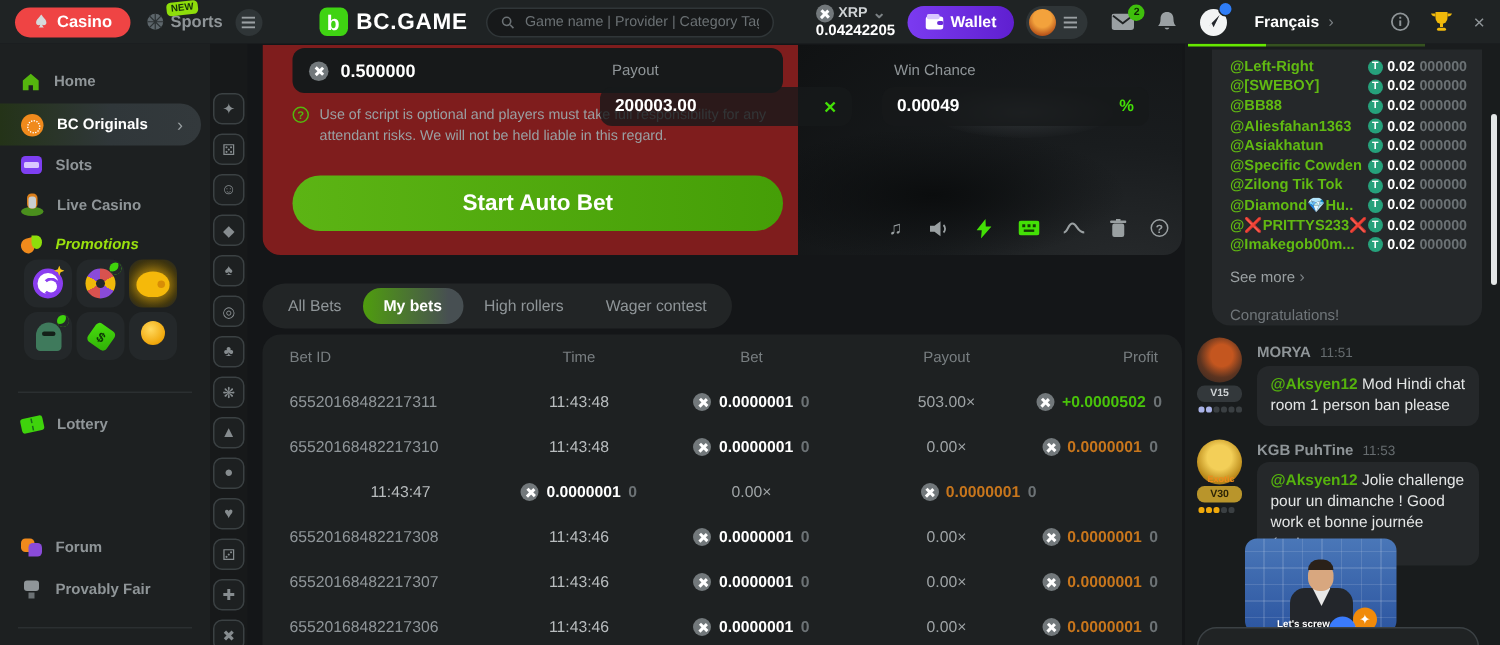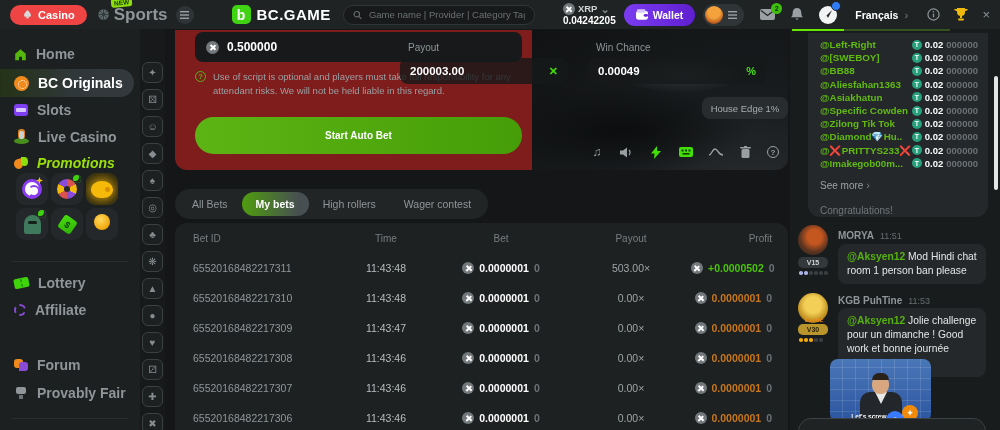--- a/index.html
+++ b/index.html
@@ -4,21 +4,21 @@
 <style>
   * { box-sizing: border-box; margin: 0; padding: 0; }
   html,body { width:1000px; height:430px; overflow:hidden; }
   body { background:#141618; font-family:"Liberation Sans",sans-serif; color:#e8eaea; position:relative; }
 
   
   .header { position:absolute; left:0; top:0; width:1000px; height:29px; background:#1f2324; display:flex; align-items:center; padding:0 10px; z-index:30; }
   .pill { display:flex; align-items:center; gap:5px; background:#ef4444; border-radius:13px; padding:4px 12px; cursor:pointer; }
   .pill .lbl { font-size:11px; font-weight:bold; color:#fff; }
   .sports { display:flex; align-items:center; gap:4px; margin-left:10px; position:relative; cursor:pointer; }
-  .sports .lbl { font-size:17px; font-weight:bold; color:#8f9598; }
+  .sports .lbl { font-size:11px; font-weight:bold; color:#8f9598; }
   .new-badge { position:absolute; top:-7px; left:14px; background:#8ede0b; color:#14310a; font-size:6.5px; font-weight:bold; padding:1px 3px; border-radius:3px; transform:rotate(-6deg); }
   .menu-circle { width:18px; height:18px; border-radius:50%; background:#2f3537; margin-left:8px; display:flex; align-items:center; justify-content:center; cursor:pointer; }
   .logo { display:flex; align-items:center; gap:6px; margin-left:38px; }
   .logo-mark { width:19px; height:19px; background:#3fd312; border-radius:5px; color:#fff; font-weight:bold; font-size:14px; display:flex; align-items:center; justify-content:center; }
   .logo-text { font-size:15px; font-weight:bold; color:#fff; letter-spacing:.5px; }
   .search { display:flex; align-items:center; gap:7px; margin-left:12px; width:192px; height:20px; background:#17191a; border:1px solid #303638; border-radius:11px; padding:0 9px; }
   .search input { background:transparent; border:none; outline:none; color:#b9bdbf; font-size:9.5px; width:100%; font-family:"Liberation Sans",sans-serif; }
   .search input::placeholder { color:#6b7174; }
   .balance { margin-left:28px; line-height:1.1; cursor:pointer; }
   .balance .row1 { display:flex; align-items:center; gap:3px; font-size:9.5px; color:#cfd3d5; font-weight:bold; }
@@ -33,21 +33,21 @@
   .support-circle { width:18px; height:18px; background:#f2f4f4; border-radius:50%; display:flex; align-items:center; justify-content:center; }
   .lang { display:flex; align-items:center; gap:6px; margin-left:18px; cursor:pointer; }
   .lang .lbl { font-size:10.5px; font-weight:bold; color:#fff; }
   .chev { color:#7c8285; font-size:11px; }
   .hdr-right { margin-left:auto; display:flex; align-items:center; gap:14px; }
   .xmark { color:#8f9598; font-size:13px; cursor:pointer; }
 
   
   .sidebar { position:absolute; left:0; top:29px; width:140px; height:401px; background:#1d2021; z-index:20; }
   .side-item { position:absolute; left:0; width:140px; height:26px; display:flex; align-items:center; gap:9px; padding-left:14px; cursor:pointer; }
-  .side-item .lbl { font-size:14px; font-weight:bold; color:#8f9598; }
+  .side-item .lbl { font-size:10px; font-weight:bold; color:#8f9598; }
   .side-item.active { background:linear-gradient(90deg,#243318 0%,#30373a 55%,#33393c); border-radius:0 15px 15px 0; width:134px; }
   .side-item.active .lbl { color:#fff; }
   .side-item .chev-r { position:absolute; right:12px; color:#9aa0a3; font-size:12px; }
   .lbl-promo { font-size:11px; font-weight:bold; font-style:italic; color:#9ae00e !important; }
   .lbl-vip { font-size:11px; font-weight:bold; font-style:italic; color:#f29a0d !important; }
   .divider { position:absolute; left:12px; width:116px; height:1px; background:#2b2f31; }
   .promo-grid { position:absolute; left:16px; top:144px; width:108px; display:grid; grid-template-columns:repeat(3,32px); grid-gap:3px; }
   .tile { width:32px; height:32px; background:#24282a; border-radius:9px; display:flex; align-items:center; justify-content:center; cursor:pointer; position:relative; overflow:hidden; }
   .tile.glow { background:radial-gradient(circle,#6e5511 0%,#39310f 70%,#24282a 100%); }
 
@@ -99,21 +99,21 @@
   .controls { position:absolute; left:0; top:0; width:357px; height:140px; background:#7f1d1d; }
   .canvas { position:absolute; left:357px; top:0; width:256px; height:140px; background:radial-gradient(ellipse at 85% 130%,#2c2f31 0%,#191c1e 45%,#101213 100%); }
   .canvas .blob1 { position:absolute; left:-40px; top:55px; width:260px; height:90px; background:radial-gradient(ellipse,#0b0d0e 0%,transparent 70%); border-radius:50%; }
   .canvas .blob2 { position:absolute; left:90px; top:28px; width:120px; height:34px; background:radial-gradient(ellipse,#33373a 0%,transparent 75%); border-radius:50%; }
 
   .amount-input { position:absolute; left:20px; top:2px; width:327px; height:30px; background:#17191a; border-radius:8px; display:flex; align-items:center; gap:8px; padding:0 11px; }
   .amount-input .val { font-size:12px; font-weight:bold; color:#fff; }
   .note { position:absolute; left:20px; top:40px; width:330px; display:flex; gap:7px; }
   .note .q { flex:0 0 auto; width:11px; height:11px; border-radius:50%; border:1.2px solid #55b60e; color:#55b60e; font-size:7.5px; font-weight:bold; display:flex; align-items:center; justify-content:center; margin-top:1px; }
   .note .txt { font-size:9.5px; line-height:1.5; color:#9aa0a3; }
-  .start-btn { position:absolute; left:20px; top:87px; width:327px; height:37px; border-radius:20px; background:linear-gradient(90deg,#5cb414,#459e07); display:flex; align-items:center; justify-content:center; font-size:10px; font-weight:bold; color:#fff; cursor:pointer; }
+  .start-btn { position:absolute; left:20px; top:87px; width:327px; height:37px; border-radius:20px; background:linear-gradient(90deg,#5cb414,#459e07); display:flex; align-items:center; justify-content:center; font-size:15px; font-weight:bold; color:#fff; cursor:pointer; }
 
   .fld-label { position:absolute; font-size:10px; color:#8f9598; }
   .fld { position:absolute; height:26px; background:#17191acc; border-radius:8px; display:flex; align-items:center; justify-content:space-between; padding:0 10px; }
   .fld .val { font-size:11.5px; font-weight:bold; color:#fff; }
   .fld .sym { font-size:11px; font-weight:bold; color:#43e006; }
   .house-edge { position:absolute; left:527px; top:67px; width:86px; height:22px; background:#2d3133cc; border-radius:8px; display:flex; align-items:center; justify-content:center; font-size:9.5px; color:#a7adb0; }
   .gfooter { position:absolute; left:414px; top:111px; width:190px; height:22px; display:flex; align-items:center; justify-content:space-between; }
   .gfooter .gi { width:16px; height:16px; display:flex; align-items:center; justify-content:center; cursor:pointer; color:#9aa0a2; font-size:12px; }
   .help-circle { width:12px; height:12px; border-radius:50%; border:1.3px solid #9aa0a2; color:#9aa0a2; font-size:8px; font-weight:bold; display:flex; align-items:center; justify-content:center; }
 
@@ -336,24 +336,20 @@
         <span class="art-coin"></span>
       </div>
   </div>
 
   <div class="divider" style="top:232px"></div>
 
   <div class="side-item" style="top:241px">
     <span class="i-ticket"></span>
     <span class="lbl">Lottery</span>
   </div>
-  <div class="side-item" style="top:268px">
-    <span class="i-ring"></span>
-    <span class="lbl">Affiliate</span>
-  </div>
   <div class="side-item" style="top:323px">
     <span class="i-forum"></span>
     <span class="lbl">Forum</span>
   </div>
   <div class="side-item" style="top:351px">
     <span class="i-fair"></span>
     <span class="lbl">Provably Fair</span>
   </div>
   <div class="divider" style="top:389px"></div>
 </div>
@@ -399,21 +395,20 @@
     <span class="fld-label" style="left:233px;top:12px">Payout</span>
     <div class="fld" style="left:225px;top:28px;width:168px">
       <span class="val">200003.00</span>
       <span class="sym">✕</span>
     </div>
     <span class="fld-label" style="left:421px;top:12px">Win Chance</span>
     <div class="fld" style="left:413px;top:28px;width:178px">
       <span class="val">0.00049</span>
       <span class="sym">%</span>
     </div>
-    <div class="house-edge">House Edge 1%</div>
 
     <div class="gfooter">
       <span class="gi">♫</span>
       <span class="gi">
         <svg width="13" height="11" viewBox="0 0 13 11">
             <path d="M0 3.5h3L7 .5v10l-4-3H0z" fill="#9aa0a2"></path>
             <path d="M9 3a3.5 3.5 0 010 5" stroke="#9aa0a2" fill="none" stroke-width="1.2"></path>
           </svg>
       </span>
       <span class="gi">
@@ -486,21 +481,20 @@
           <span class="dim">0</span>
         </span>
       <span class="payout">0.00×</span>
       <span class="profit loss">
           <span class="coin-x sm"></span>
           <span class="pval">0.0000001</span>
           <span class="dim">0</span>
         </span>
     </div>
     <div class="trow">
-      <span class="id">65520168482217309</span>
       <span class="time">11:43:47</span>
       <span class="bet">
           <span class="coin-x sm"></span>
           <b>0.0000001</b>
           <span class="dim">0</span>
         </span>
       <span class="payout">0.00×</span>
       <span class="profit loss">
           <span class="coin-x sm"></span>
           <span class="pval">0.0000001</span>

